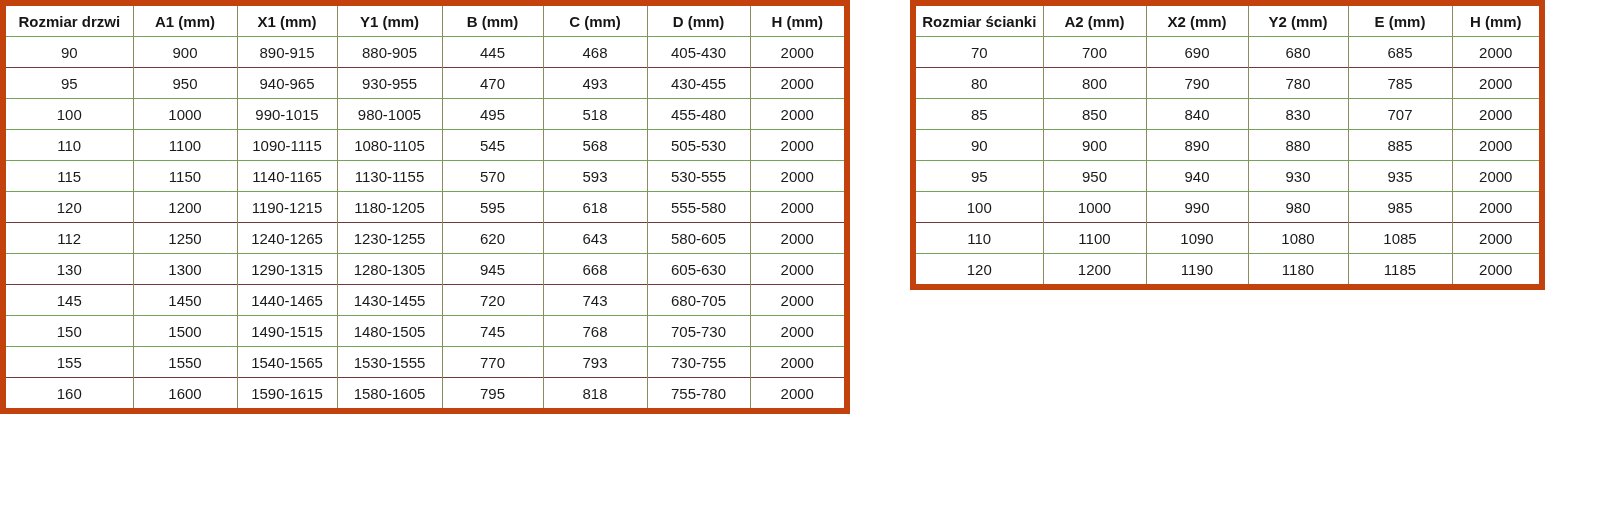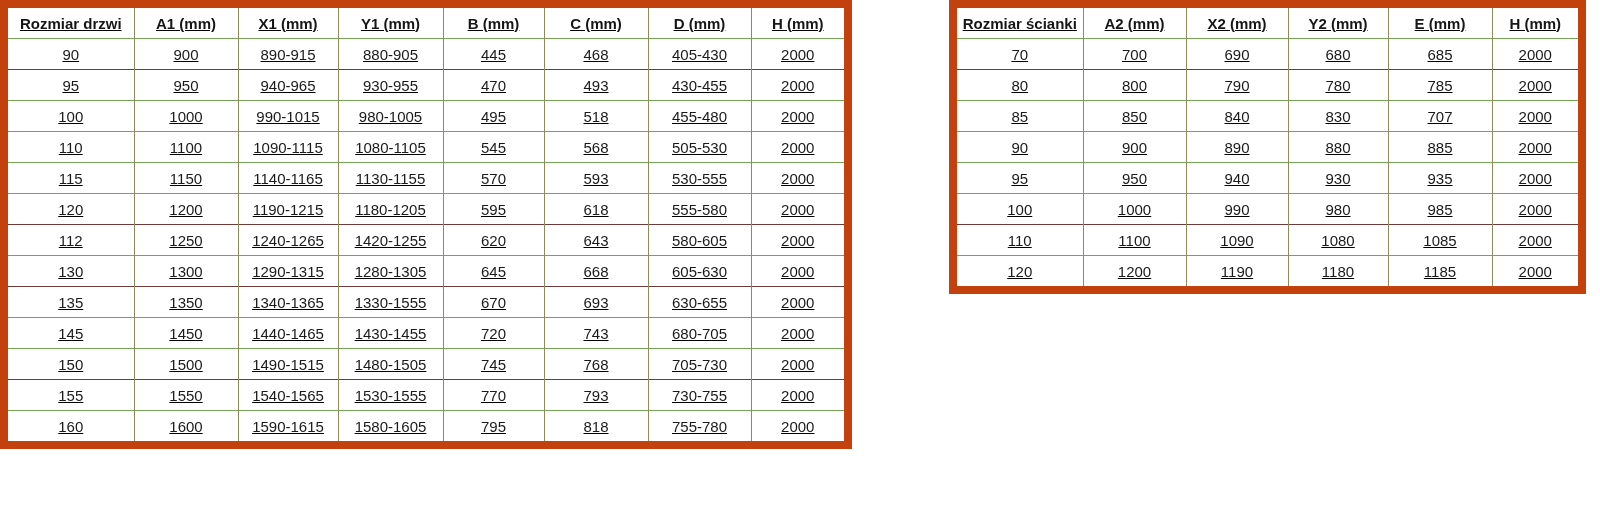--- a/index.html
+++ b/index.html
@@ -11,22 +11,21 @@
   .page {
     width: 1600px;
     height: 514px;
     background: #ffffff;
     display: flex;
     align-items: flex-start;
   }
   table.spec {
     border-collapse: collapse;
     table-layout: fixed;
-    border: 8px solid #c2410c;
-    text-decoration: underline;
+    border: 6px solid #c2410c;
   }
   table.spec th,
   table.spec td {
     height: 30px;
     padding: 0 2px;
     text-align: center;
     vertical-align: middle;
     font-size: 15px;
     color: #1a1a1a;
     white-space: nowrap;
@@ -47,21 +46,21 @@
   }
   
   table.spec tbody tr:nth-child(2),
   table.spec tbody tr:nth-child(7),
   table.spec tbody tr:nth-child(9),
   table.spec tbody tr:nth-child(12),
   table.spec tbody tr:nth-child(15) {
     border-top-color: #6e3a3a;
   }
   #wall-table-wrap {
-    margin-left: 97px;
+    margin-left: 60px;
   }
 </style>
 </head>
 <body>
 
 <div class="page">
 
   <div id="door-table-wrap">
     <table class="spec">
       <colgroup>
@@ -144,44 +143,34 @@
             <td>1180-1205</td>
             <td>595</td>
             <td>618</td>
             <td>555-580</td>
             <td>2000</td>
           </tr>
           <tr>
             <td>112</td>
             <td>1250</td>
             <td>1240-1265</td>
-            <td>1420-1255</td>
+            <td>1230-1255</td>
             <td>620</td>
             <td>643</td>
             <td>580-605</td>
             <td>2000</td>
           </tr>
           <tr>
             <td>130</td>
             <td>1300</td>
             <td>1290-1315</td>
             <td>1280-1305</td>
-            <td>645</td>
+            <td>945</td>
             <td>668</td>
             <td>605-630</td>
-            <td>2000</td>
-          </tr>
-          <tr>
-            <td>135</td>
-            <td>1350</td>
-            <td>1340-1365</td>
-            <td>1330-1555</td>
-            <td>670</td>
-            <td>693</td>
-            <td>630-655</td>
             <td>2000</td>
           </tr>
           <tr>
             <td>145</td>
             <td>1450</td>
             <td>1440-1465</td>
             <td>1430-1455</td>
             <td>720</td>
             <td>743</td>
             <td>680-705</td>

